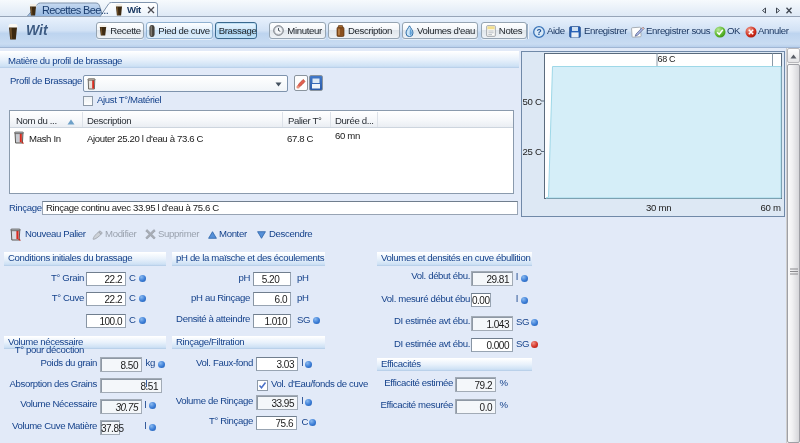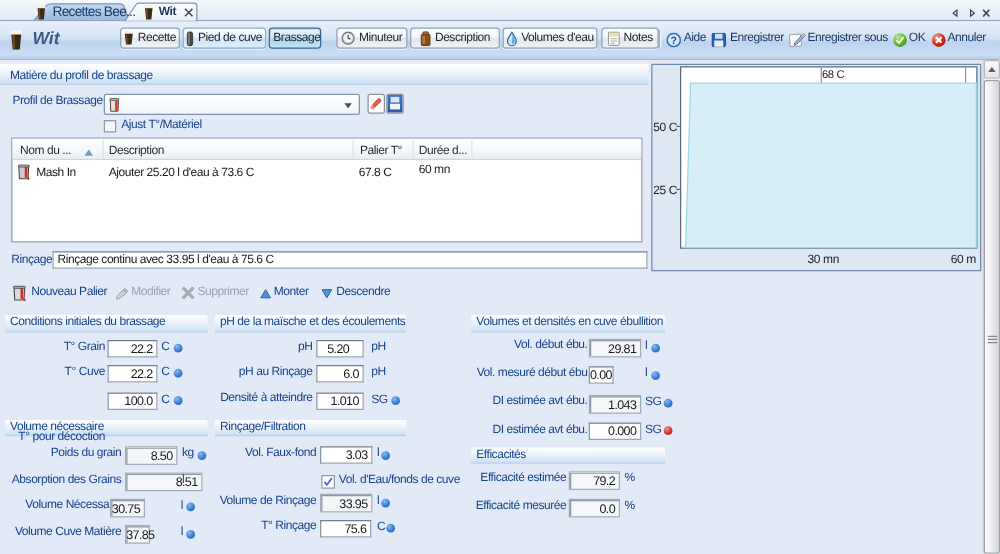--- a/index.html
+++ b/index.html
@@ -335,21 +335,21 @@
 <div class="dot rdot" style="left:530.5px;top:341px;"></div>
 
 <div class="lbl" style="right:703px;top:357.5px;">Poids du grain</div>
 <div class="inp ro" style="left:100px;top:357px;width:42px;">8.50</div>
 <div class="unit" style="left:145.5px;top:358px;">kg</div>
 <div class="dot" style="left:158px;top:360.5px;"></div>
 <div class="lbl" style="right:703px;top:378.5px;">Absorption des Grains</div>
 <div class="inp ro" style="left:100px;top:378px;width:62px;">8.51</div>
 <div class="unit" style="left:145.5px;top:379px;">l</div>
 <div class="lbl" style="right:703px;top:399px;">Volume Nécessaire</div>
-<div class="inp ro" style="left:88px;top:398.5px;width:28px;">30.75</div>
+<div class="inp ro" style="left:100px;top:398.5px;width:42px;font-style:italic;">30.75</div>
 <div class="unit" style="left:144.5px;top:399.5px;">l</div>
 <div class="dot" style="left:148.5px;top:402px;"></div>
 <div class="lbl" style="right:703px;top:420.5px;">Volume Cuve Matière</div>
 <div class="inp ro" style="left:100px;top:420px;width:20px;">37.85</div>
 <div class="unit" style="left:144.5px;top:421px;">l</div>
 <div class="dot" style="left:148.5px;top:423.5px;"></div>
 
 <div class="lbl" style="right:547px;top:357.5px;">Vol. Faux-fond</div>
 <div class="inp" style="left:256px;top:357px;width:42px;">3.03</div>
 <div class="unit" style="left:301.5px;top:358px;">l</div>

